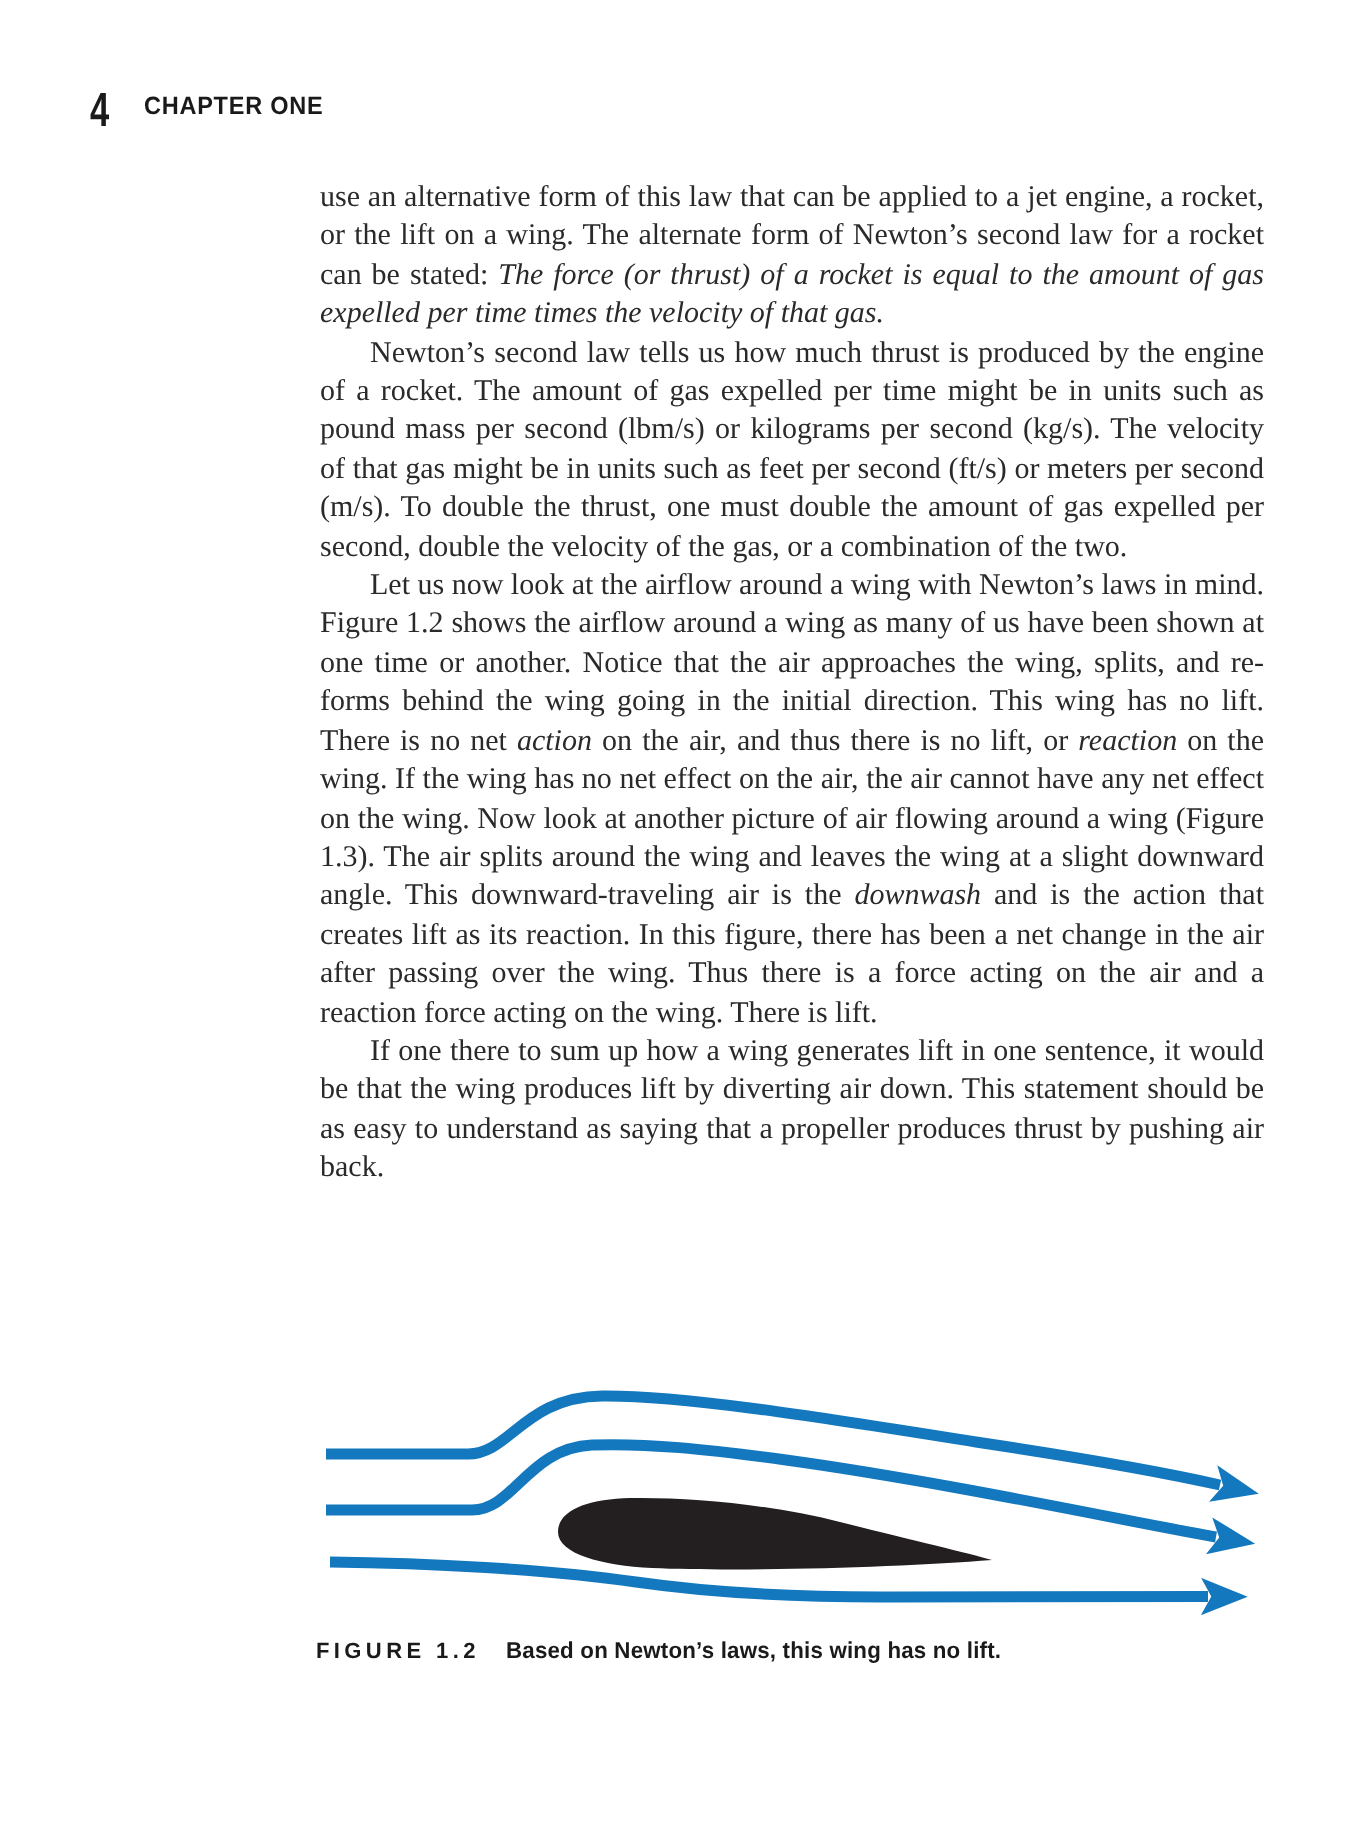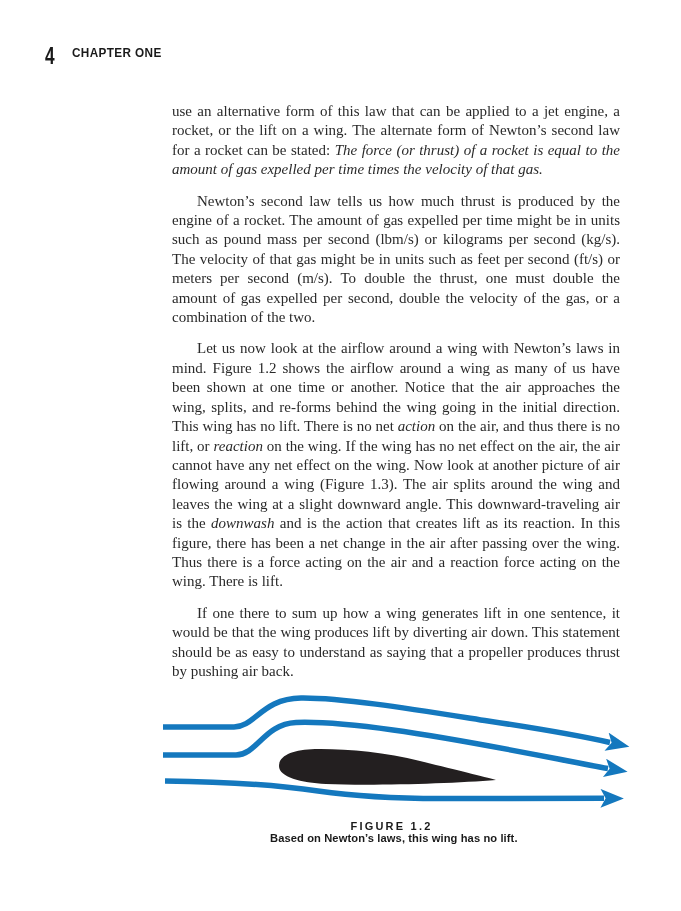--- a/index.html
+++ b/index.html
@@ -55,21 +55,21 @@
     left: 160px;
     top: 90px;
     width: 472px;
     color: var(--body-text);
     font-size: 15px;
     line-height: 19.4px;
     text-align: justify;
     hyphens: auto;
     -webkit-hyphens: auto;
   }
-  .text-block p { margin: 12px; }
+  .text-block p { margin: 0; }
   .text-block p.indent { text-indent: 25px; }
   .italic { font-style: italic; }
 
   
   .figure {
     position: absolute;
     left: 158px;
     top: 688px;
     width: 480px;
   }
@@ -78,25 +78,24 @@
     stroke: var(--stream-blue);
     stroke-width: 5.5;
     fill: none;
   }
   .arrowhead-fill { fill: var(--stream-blue); }
   .airfoil { fill: var(--airfoil-black); }
 
   .figure-caption {
     margin-top: 7px;
     display: flex;
-    align-items: center;
+    align-items: flex-start;
     color: var(--ink);
     font-family: "Liberation Sans", sans-serif;
     font-weight: bold;
-    flex-direction: column;
   }
   .fig-label {
     font-size: 11px;
     letter-spacing: 2.2px;
     white-space: nowrap;
     margin-right: 13px;
   }
   .fig-text {
     font-size: 11.5px;
     letter-spacing: 0.1px;

